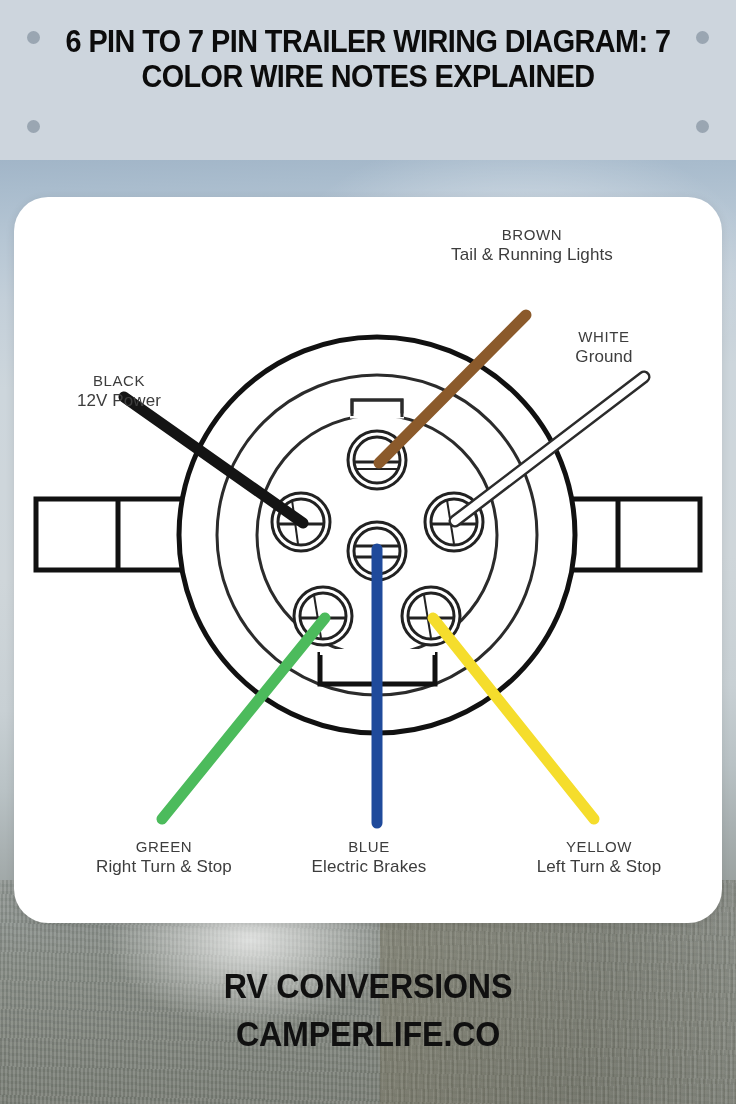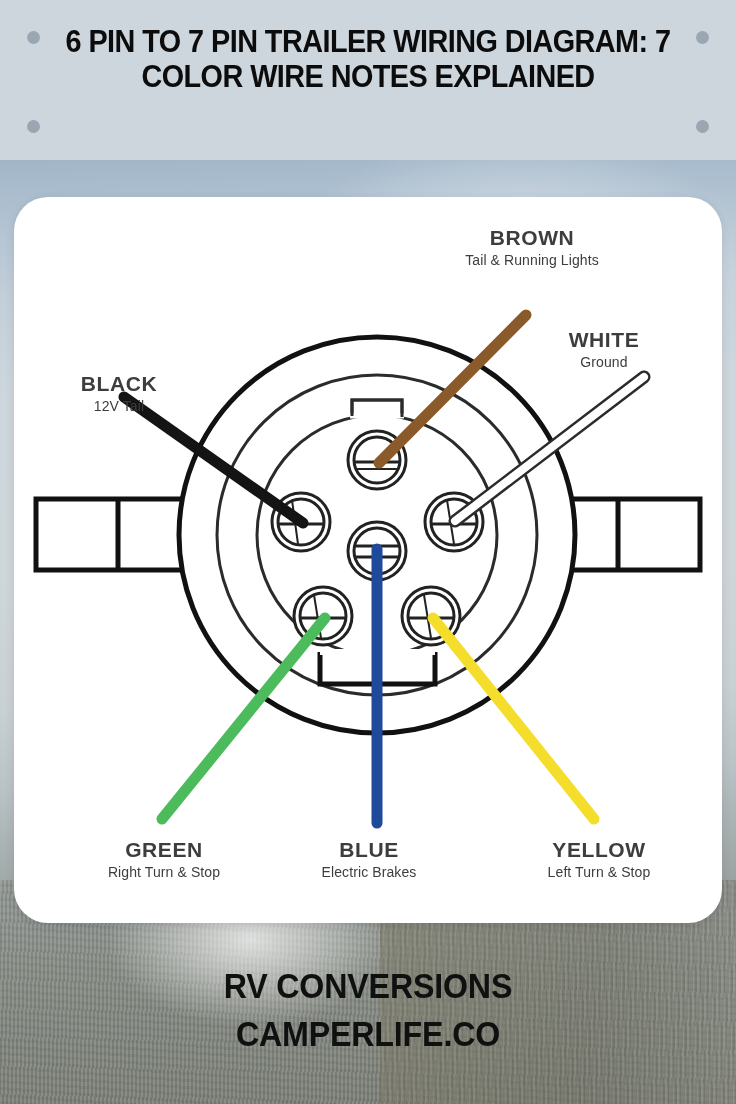--- a/index.html
+++ b/index.html
@@ -86,28 +86,28 @@
   
   .lbl {
     position: absolute;
     color: #3a3a3a;
     text-align: center;
     line-height: 1.28;
     white-space: nowrap;
   }
   .lbl .c {
     display: block;
-    font-size: 21px;
+    font-size: 15px;
     letter-spacing: .6px;
-    font-weight: 700;
+    font-weight: 400;
     color: #3d3d3d;
   }
   .lbl .d {
     display: block;
-    font-size: 14px;
+    font-size: 17px;
     color: #3d3d3d;
     letter-spacing: .1px;
   }
 
   #lbl-brown  { left: 368px; top: 28px;  width: 300px; }
   #lbl-black  { left: 10px;  top: 130px; width: 190px; margin-top: 44px; }
   #lbl-white  { left: 500px; top: 130px; width: 180px; }
   #lbl-green  { left: 20px;  top: 640px; width: 260px; }
   #lbl-blue   { left: 250px; top: 640px; width: 210px; }
   #lbl-yellow { left: 470px; top: 640px; width: 230px; text-align: center; }
@@ -238,21 +238,21 @@
       </g>
     </svg>
 
     <div class="lbl" id="lbl-brown">
       <span class="c">BROWN</span>
       <span class="d">Tail &amp; Running Lights</span>
     </div>
 
     <div class="lbl" id="lbl-black">
       <span class="c">BLACK</span>
-      <span class="d">12V Tail</span>
+      <span class="d">12V Power</span>
     </div>
 
     <div class="lbl" id="lbl-white">
       <span class="c">WHITE</span>
       <span class="d">Ground</span>
     </div>
 
     <div class="lbl" id="lbl-green">
       <span class="c">GREEN</span>
       <span class="d">Right Turn &amp; Stop</span>

